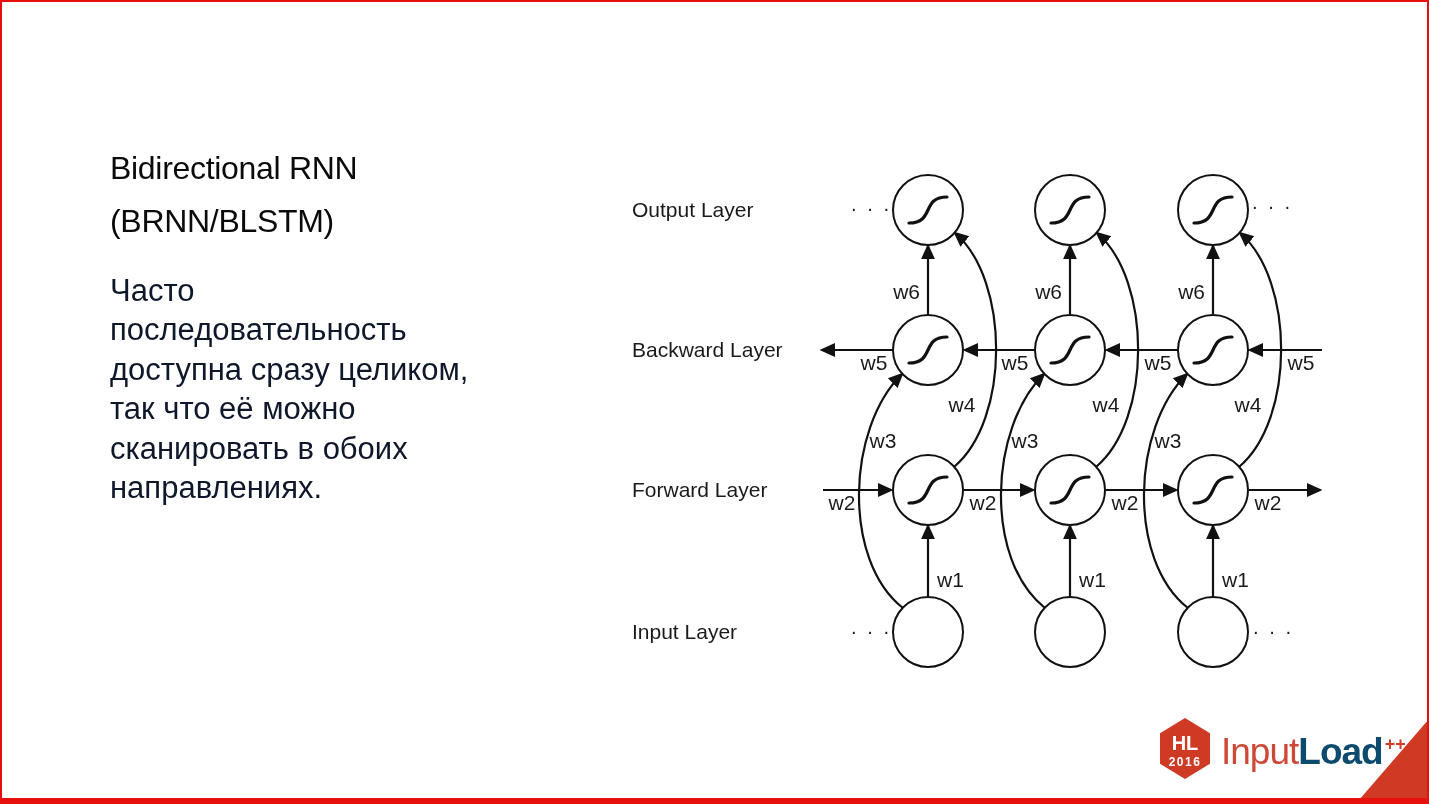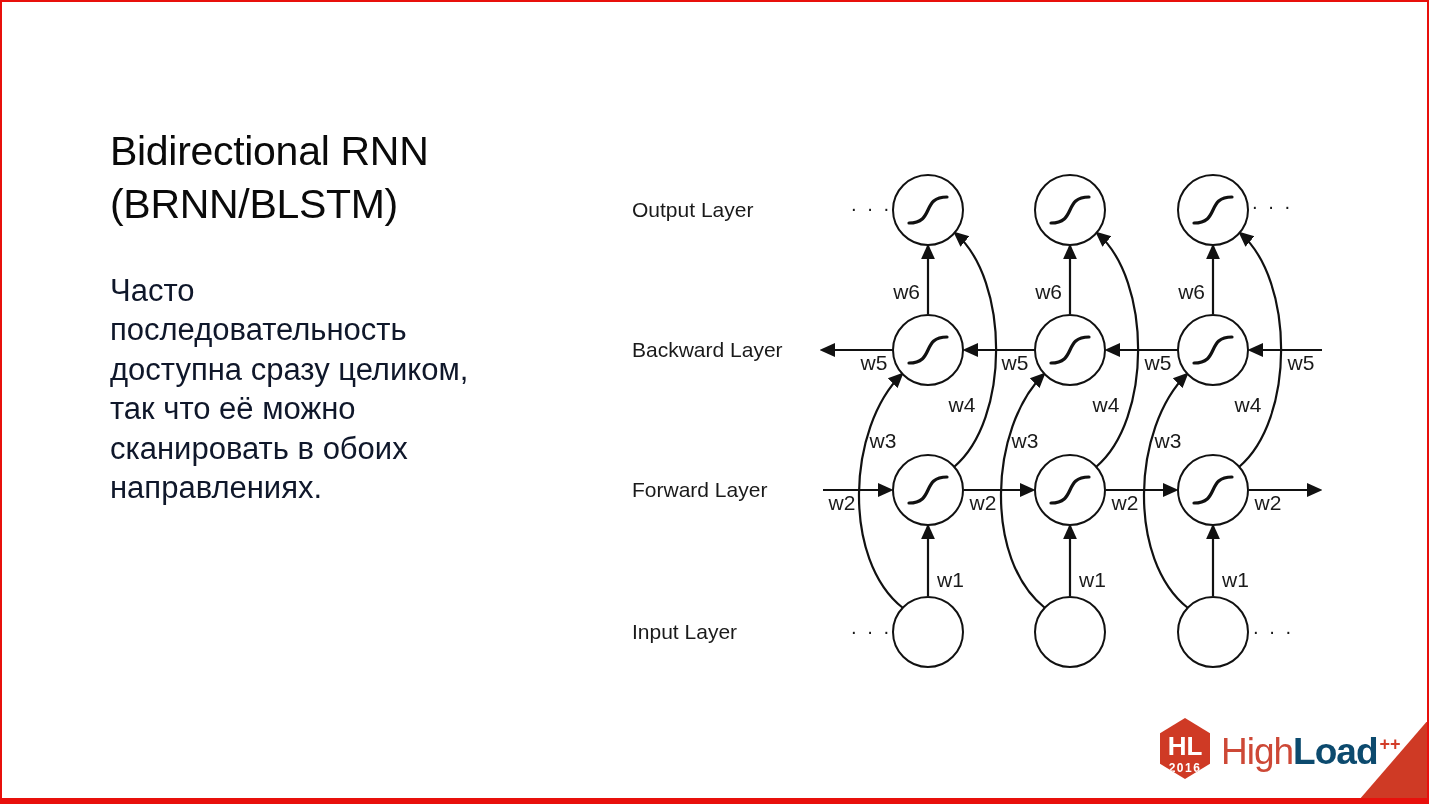--- a/index.html
+++ b/index.html
@@ -3,42 +3,42 @@
 <meta charset="utf-8">
 <style>
   * { margin:0; padding:0; box-sizing:border-box; }
   html,body { background:#ffffff; }
   .slide {
     position:relative; width:1429px; height:804px; background:#ffffff;
     border-top:2px solid #e8100c; border-left:2px solid #e8100c; border-right:2px solid #e8100c;
     overflow:hidden; font-family:"Liberation Sans", sans-serif;
   }
   .title {
-    position:absolute; left:108px; top:123px;
-    font-size:41px; line-height:53px; color:#0a0a0a;
+    position:absolute; left:108px; top:140px;
+    font-size:32px; line-height:53px; color:#0a0a0a;
     white-space:pre-line; letter-spacing:-0.3px;
   }
   .bodytext {
     position:absolute; left:108px; top:269px;
     font-size:31px; line-height:39.4px; color:#0f172a;
     white-space:pre-line;
   }
   .diagram { position:absolute; left:600px; top:150px; }
   .dline { stroke:#111111; stroke-width:2.2; fill:none; }
   .node  { stroke:#111111; stroke-width:2; fill:#ffffff; }
   .sig   { stroke:#111111; stroke-width:3.2; fill:none; stroke-linecap:round; }
   .dlabel { font-family:"Liberation Sans", sans-serif; font-size:21px; fill:#1a1a1a; }
   .dots   { font-family:"Liberation Sans", sans-serif; font-size:20px; fill:#1a1a1a; letter-spacing:2px; }
 
   .logo { position:absolute; left:1158px; top:716px; display:flex; align-items:flex-start; }
   .hex {
     width:50px; height:61px; background:#cf3a25; color:#ffffff; text-align:center;
     clip-path:polygon(50% 0, 100% 25%, 100% 75%, 50% 100%, 0 75%, 0 25%);
   }
-  .hex .hl { display:block; font-size:26px; font-weight:bold; line-height:1; margin-top:15px; }
+  .hex .hl { display:block; font-size:20px; font-weight:bold; line-height:1; margin-top:15px; }
   .hex .year { display:block; font-size:12px; font-weight:bold; letter-spacing:1.5px; margin-top:2px; }
   .logotext { margin-left:11px; margin-top:15px; font-size:37px; line-height:1; white-space:nowrap; letter-spacing:-1px; }
   .high { color:#cd4836; }
   .load { color:#0c4a6e; font-weight:bold; }
   .pp { color:#d23c28; font-weight:bold; font-size:18px; letter-spacing:0; position:relative; top:-14px; margin-left:2px; }
 
   .corner-triangle {
     position:absolute; left:1357px; top:717px; width:70px; height:81px;
     background:#cf3a25; clip-path:polygon(100% 0, 100% 100%, 0 100%);
   }
@@ -153,20 +153,20 @@
     <text class="dots" text-anchor="middle" x="269" y="486">· · ·</text>
     <text class="dots" text-anchor="middle" x="671" y="486">· · ·</text>
   </svg>
 
   <div class="logo">
     <div class="hex">
       <span class="hl">HL</span>
       <span class="year">2016</span>
     </div>
     <div class="logotext">
-      <span class="high">High</span><span class="load">Load</span><span class="pp">++</span>
+      <span class="high">Input</span><span class="load">Load</span><span class="pp">++</span>
     </div>
   </div>
 
   <div class="corner-triangle"></div>
   <div class="bottom-bar"></div>
 
 </div>
 
 </body></html>

